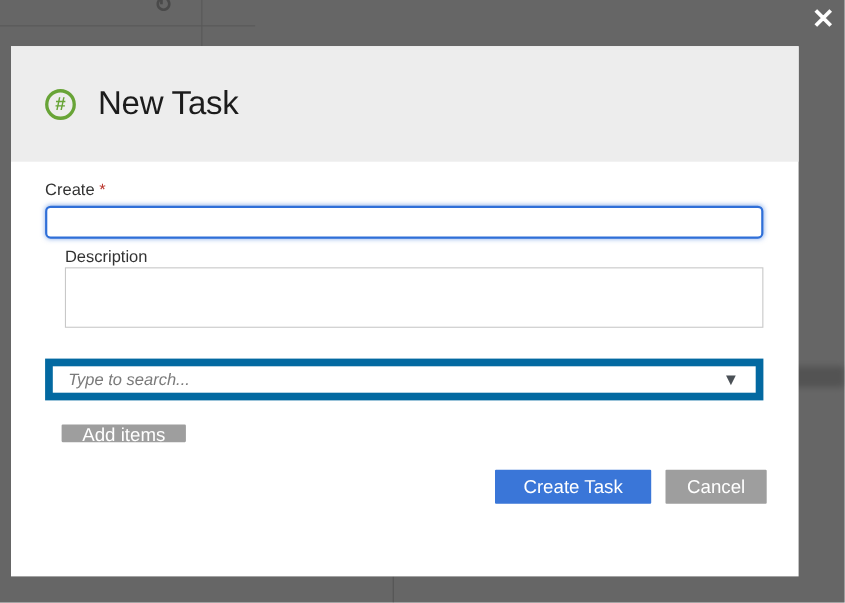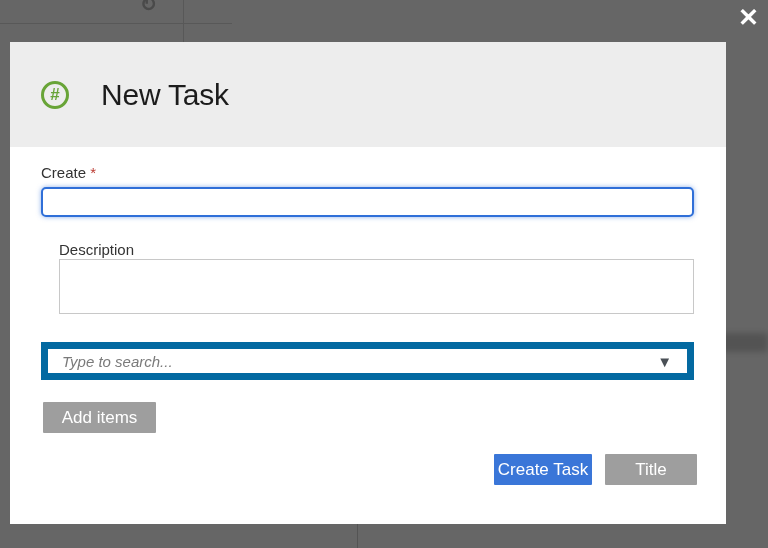--- a/index.html
+++ b/index.html
@@ -42,40 +42,40 @@
     height: 105px; background: #ededed;
     display: flex; align-items: center; padding-left: 31px;
   }
   .hash-icon {
     width: 28px; height: 28px; border: 3px solid #68a437; border-radius: 50%;
     color: #68a437; font-weight: bold; font-size: 17px;
     display: flex; align-items: center; justify-content: center;
     flex: 0 0 auto;
   }
   .modal-title {
-    margin-left: 32px; font-size: 30px; font-weight: 400; color: #1c1c1c;
+    margin-left: 20px; font-size: 30px; font-weight: 400; color: #1c1c1c;
     letter-spacing: -0.2px;
   }
 
   .field { margin-left: 31px; margin-right: 32px; }
   .field-label {
     display: block; font-size: 15px; color: #333333; line-height: 18px;
   }
   .req { color: #bb3a31; }
 
   .group-title { margin-top: 17px; }
   .title-input {
     margin-top: 5px; width: 100%; height: 30px;
     border: 2px solid #2f6fd8; border-radius: 5px;
     box-shadow: 0 0 5px rgba(47,111,216,0.55);
     outline: none; font-size: 15px; padding: 0 10px;
     font-family: "Liberation Sans", sans-serif;
   }
 
-  .group-desc { margin-top: 24px; padding-left: 18px; }
+  .group-desc { margin-top: 8px; padding-left: 18px; }
   .desc-textarea {
     display: block; width: 100%; height: 55px; resize: none;
     border: 1px solid #c8c8c8; border-radius: 0;
     outline: none; font-size: 15px; padding: 6px 10px;
     font-family: "Liberation Sans", sans-serif;
   }
 
   .group-assignees { margin-top: 28px; }
   .combo {
     position: relative; margin-top: 0; height: 38px;
@@ -92,28 +92,28 @@
     color: #4a5056; font-size: 15px; padding-right: 15px;
     cursor: pointer; line-height: 1;
   }
 
   .btn {
     border: none; color: #ffffff; font-size: 17px;
     font-family: "Liberation Sans", sans-serif;
     cursor: pointer; border-radius: 1px;
   }
   .add-items-btn {
-    margin-top: 22px; margin-left: 33px;
-    width: 113px; height: 31px; background: #9e9e9e;
+    margin-top: 22px; margin-left: 46px;
+    width: 113px; height: 16px; background: #9e9e9e;
   }
   .modal-footer {
     margin-top: 21px; margin-right: 29px;
     display: flex; justify-content: flex-end; gap: 13px;
   }
-  .create-btn { width: 98px; height: 31px; background: #3a76d8; }
+  .create-btn { width: 142px; height: 31px; background: #3a76d8; }
   .cancel-btn { width: 92px; height: 31px; background: #9e9e9e; }
 </style>
 </head>
 <body>
 
 <div class="backdrop">
   <span class="bd-refresh">↻</span>
   <div class="bd-hline"></div>
   <div class="bd-vline-top"></div>
   <div class="bd-vline-bottom"></div>
@@ -145,16 +145,16 @@
     <div class="combo">
       <input class="combo-input" type="text" placeholder="Type to search..." style="">
       <span class="combo-arrow">▼</span>
     </div>
   </div>
 
   <button class="btn add-items-btn">Add items</button>
 
   <div class="modal-footer">
     <button class="btn create-btn">Create Task</button>
-    <button class="btn cancel-btn">Title</button>
+    <button class="btn cancel-btn">Cancel</button>
   </div>
 
 </div>
 
 </body></html>

